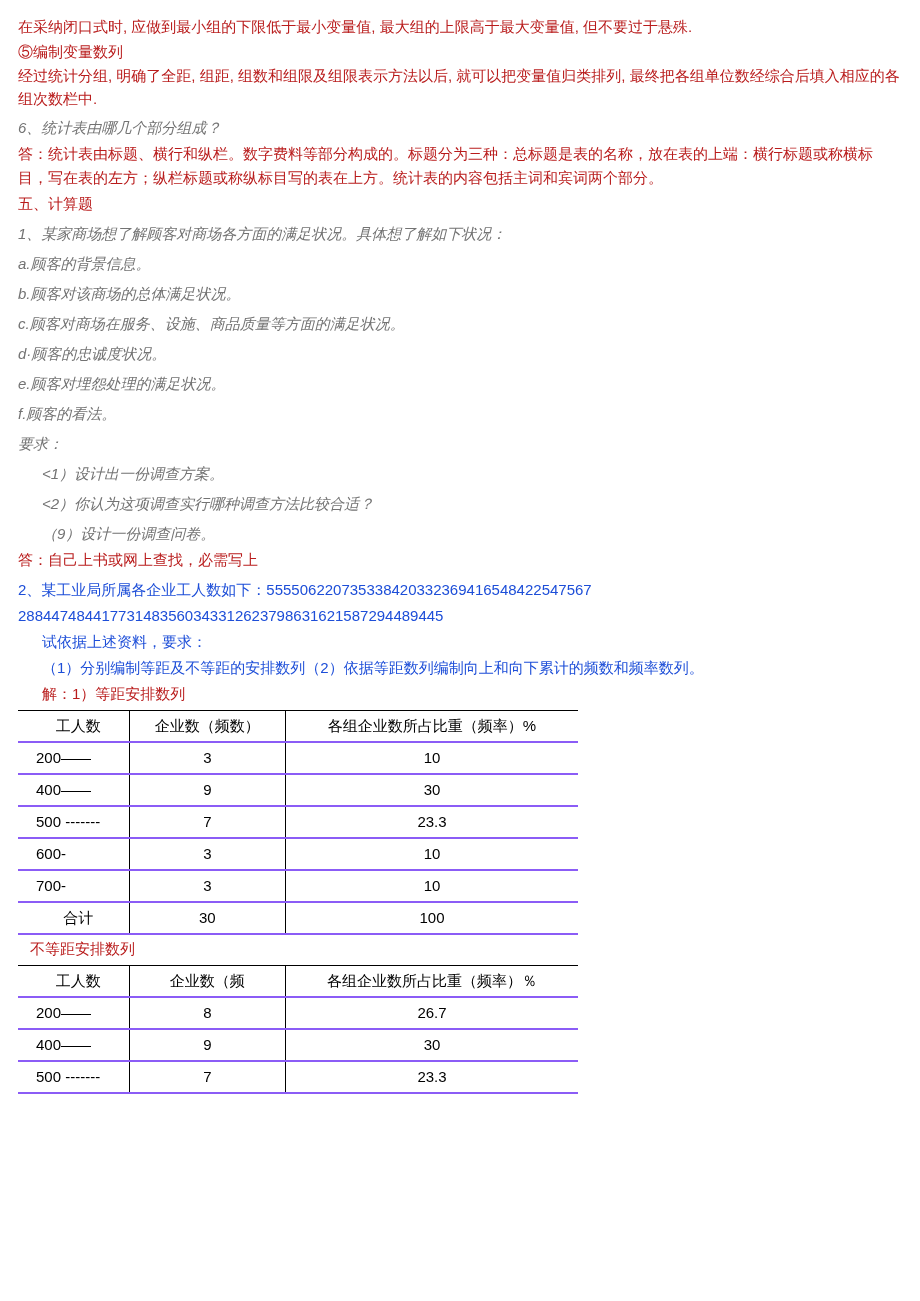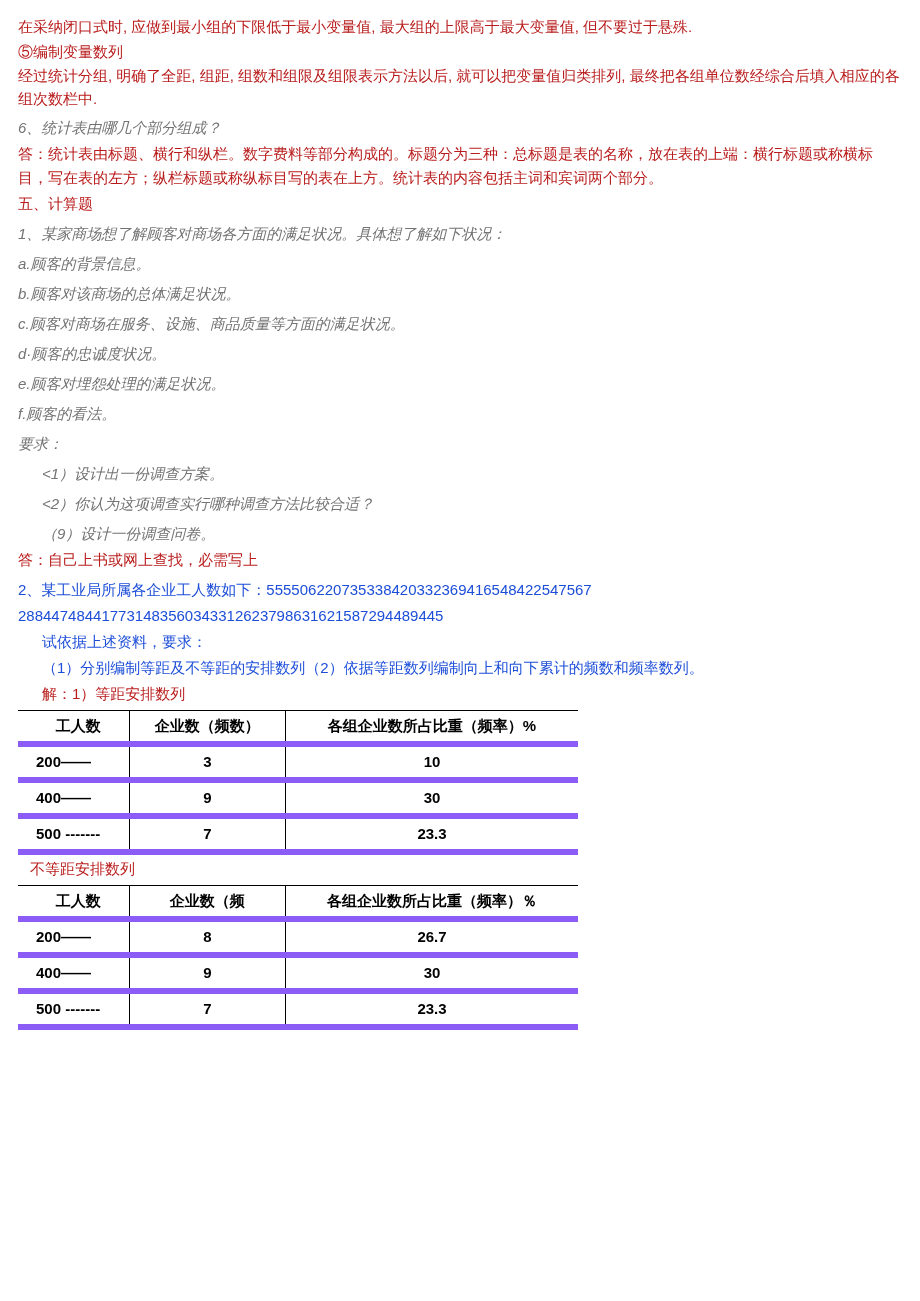--- a/index.html
+++ b/index.html
@@ -20,25 +20,25 @@
   .section-gap { margin-top: 6px; }
   .tight { line-height: 1.5; }
 
   table.data {
     border-collapse: collapse;
     margin-top: 4px;
     width: 560px;
   }
   table.data th, table.data td {
     border-top: 1px solid #000;
-    border-bottom: 6px solid #8b5cf6;
+    border-bottom: 2px solid #8b5cf6;
     border-left: none;
     border-right: none;
     padding: 3px 8px;
-    font-weight: bold;
+    font-weight: normal;
     text-align: center;
     font-size: 15px;
   }
   table.data .col1 { width: 90px; text-align: left; padding-left: 18px;}
   table.data .col2 { width: 150px; }
   table.data .col3 { width: 300px; }
   table.data .sep-right { border-right: 1px solid #000; }
   table.data .hdr { text-align: center; }
   .table-caption { margin-left: 12px; }
 </style>
@@ -89,20 +89,35 @@
   <tr>
     <td class="col1 sep-right">400——</td>
     <td class="col2 sep-right">9</td>
     <td class="col3">30</td>
   </tr>
   <tr>
     <td class="col1 sep-right">500 -------</td>
     <td class="col2 sep-right">7</td>
     <td class="col3">23.3</td>
   </tr>
+  <tr>
+    <td class="col1 sep-right">600-</td>
+    <td class="col2 sep-right">3</td>
+    <td class="col3">10</td>
+  </tr>
+  <tr>
+    <td class="col1 sep-right">700-</td>
+    <td class="col2 sep-right">3</td>
+    <td class="col3">10</td>
+  </tr>
+  <tr>
+    <td class="col1 sep-right" style="text-align:center;">合计</td>
+    <td class="col2 sep-right">30</td>
+    <td class="col3">100</td>
+  </tr>
 </tbody>
   </table>
 
 <p class="black table-caption">不等距安排数列</p>
 
 <table class="data">
   <tbody>
       <tr>
     <th class="col1 sep-right hdr">工人数</th>
     <th class="col2 sep-right hdr">企业数（频</th>

